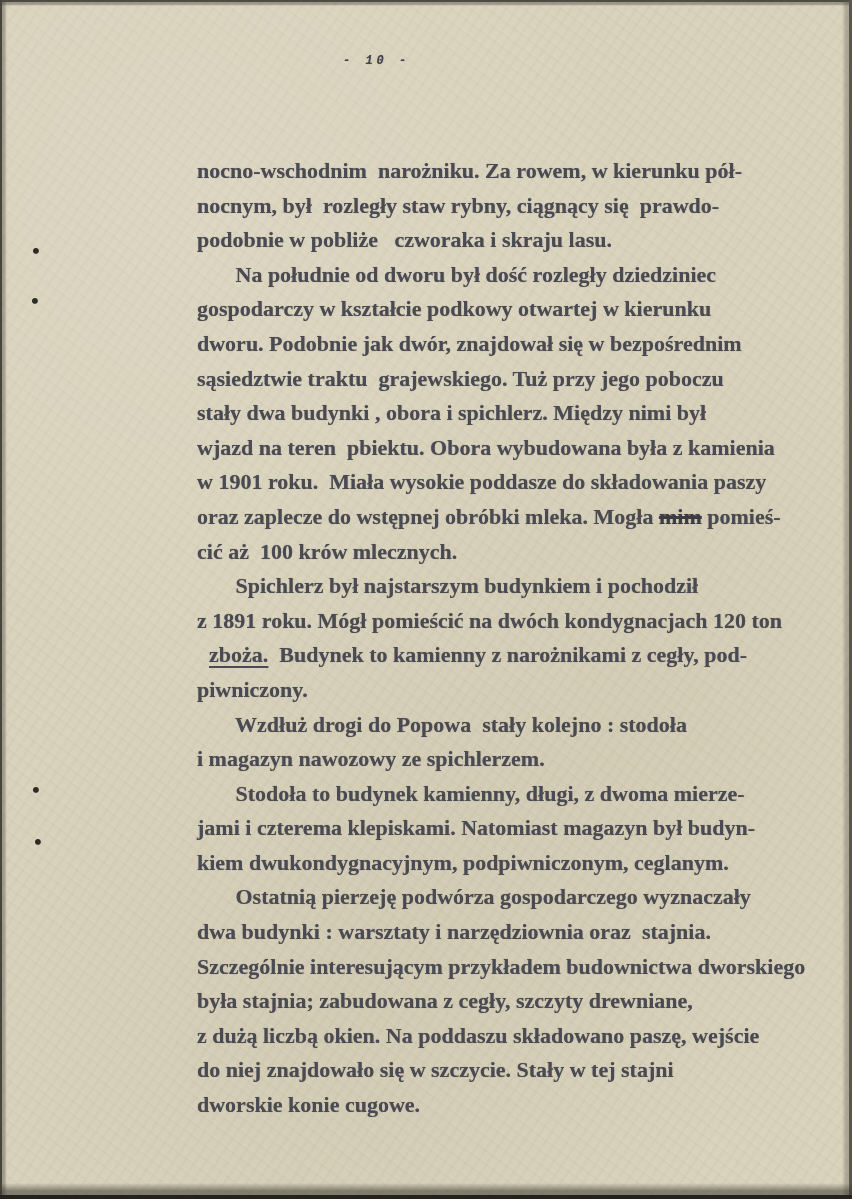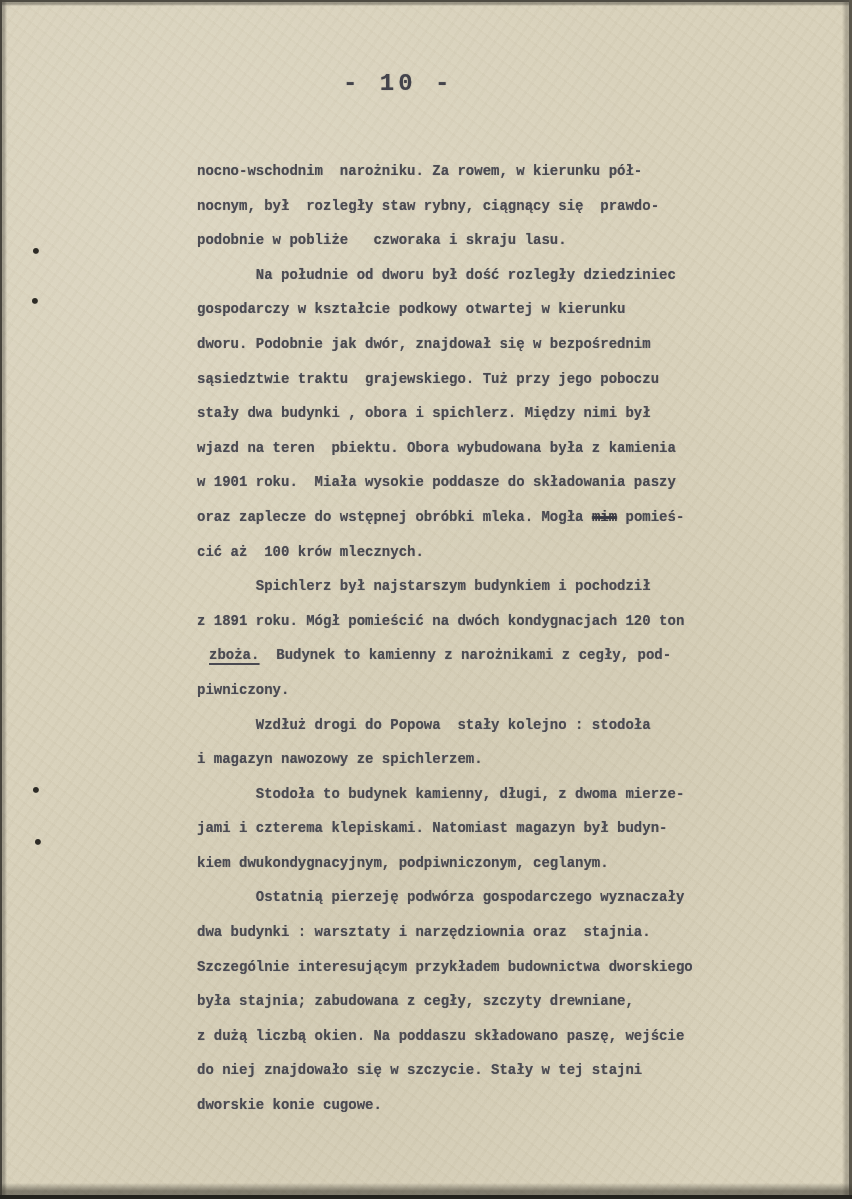--- a/index.html
+++ b/index.html
@@ -27,36 +27,38 @@
                  background: linear-gradient(to bottom, #4e4b42 0 2px, rgba(78,75,66,0.45) 2px 4px, rgba(78,75,66,0) 100%); }
   .edge-left   { top: 0; left: 0; bottom: 0; width: 7px;
                  background: linear-gradient(to right, #47443c 0 2px, rgba(71,68,60,0.40) 2px 4px, rgba(71,68,60,0) 100%); }
   .edge-right  { top: 0; right: 0; bottom: 0; width: 10px;
                  background: linear-gradient(to left, #5a564b 0 3px, rgba(90,86,75,0.35) 3px 6px, rgba(90,86,75,0) 100%); }
   .edge-bottom { bottom: 0; left: 0; right: 0; height: 16px;
                  background: linear-gradient(to top, #23221d 0 4px, rgba(60,57,48,0.55) 4px 8px, rgba(60,57,48,0) 100%); }
 
   .page-number {
     position: absolute;
-    top: 70px; left: 343px;
-    font-size: 24px; font-weight: 700;
+    top: 54px; left: 343px;
+    font-size: 12px; font-weight: 700;
     letter-spacing: 4px;
     color: #43434b;
     text-shadow: 0 0 1px rgba(60,60,70,0.55);
+    font-style: italic;
   }
   .text-block {
     position: absolute;
     left: 197px; top: 154px;
     width: 640px;
-    font-size: 14px;
+    font-size: 22px;
     font-weight: 700;
     line-height: 34.6px;
     color: #4a4a52;
     white-space: pre;
     text-shadow: 0 0 0.8px rgba(65,65,75,0.55);
+    font-family: Liberation Serif, serif;
   }
   .text-block .line { height: 34.6px; }
   .text-block .u { text-decoration: underline; text-underline-offset: 4px; text-decoration-thickness: 1.5px; margin-left: 12px; }
   .text-block .x { text-decoration: line-through; text-decoration-thickness: 3px; color: #3c3c44; }
   .mark {
     position: absolute;
     width: 6px; height: 6px;
     border-radius: 50%;
     background: radial-gradient(circle at 45% 45%, #2d2b26 0 55%, rgba(45,43,38,0.45) 75%, rgba(45,43,38,0) 100%);
   }

